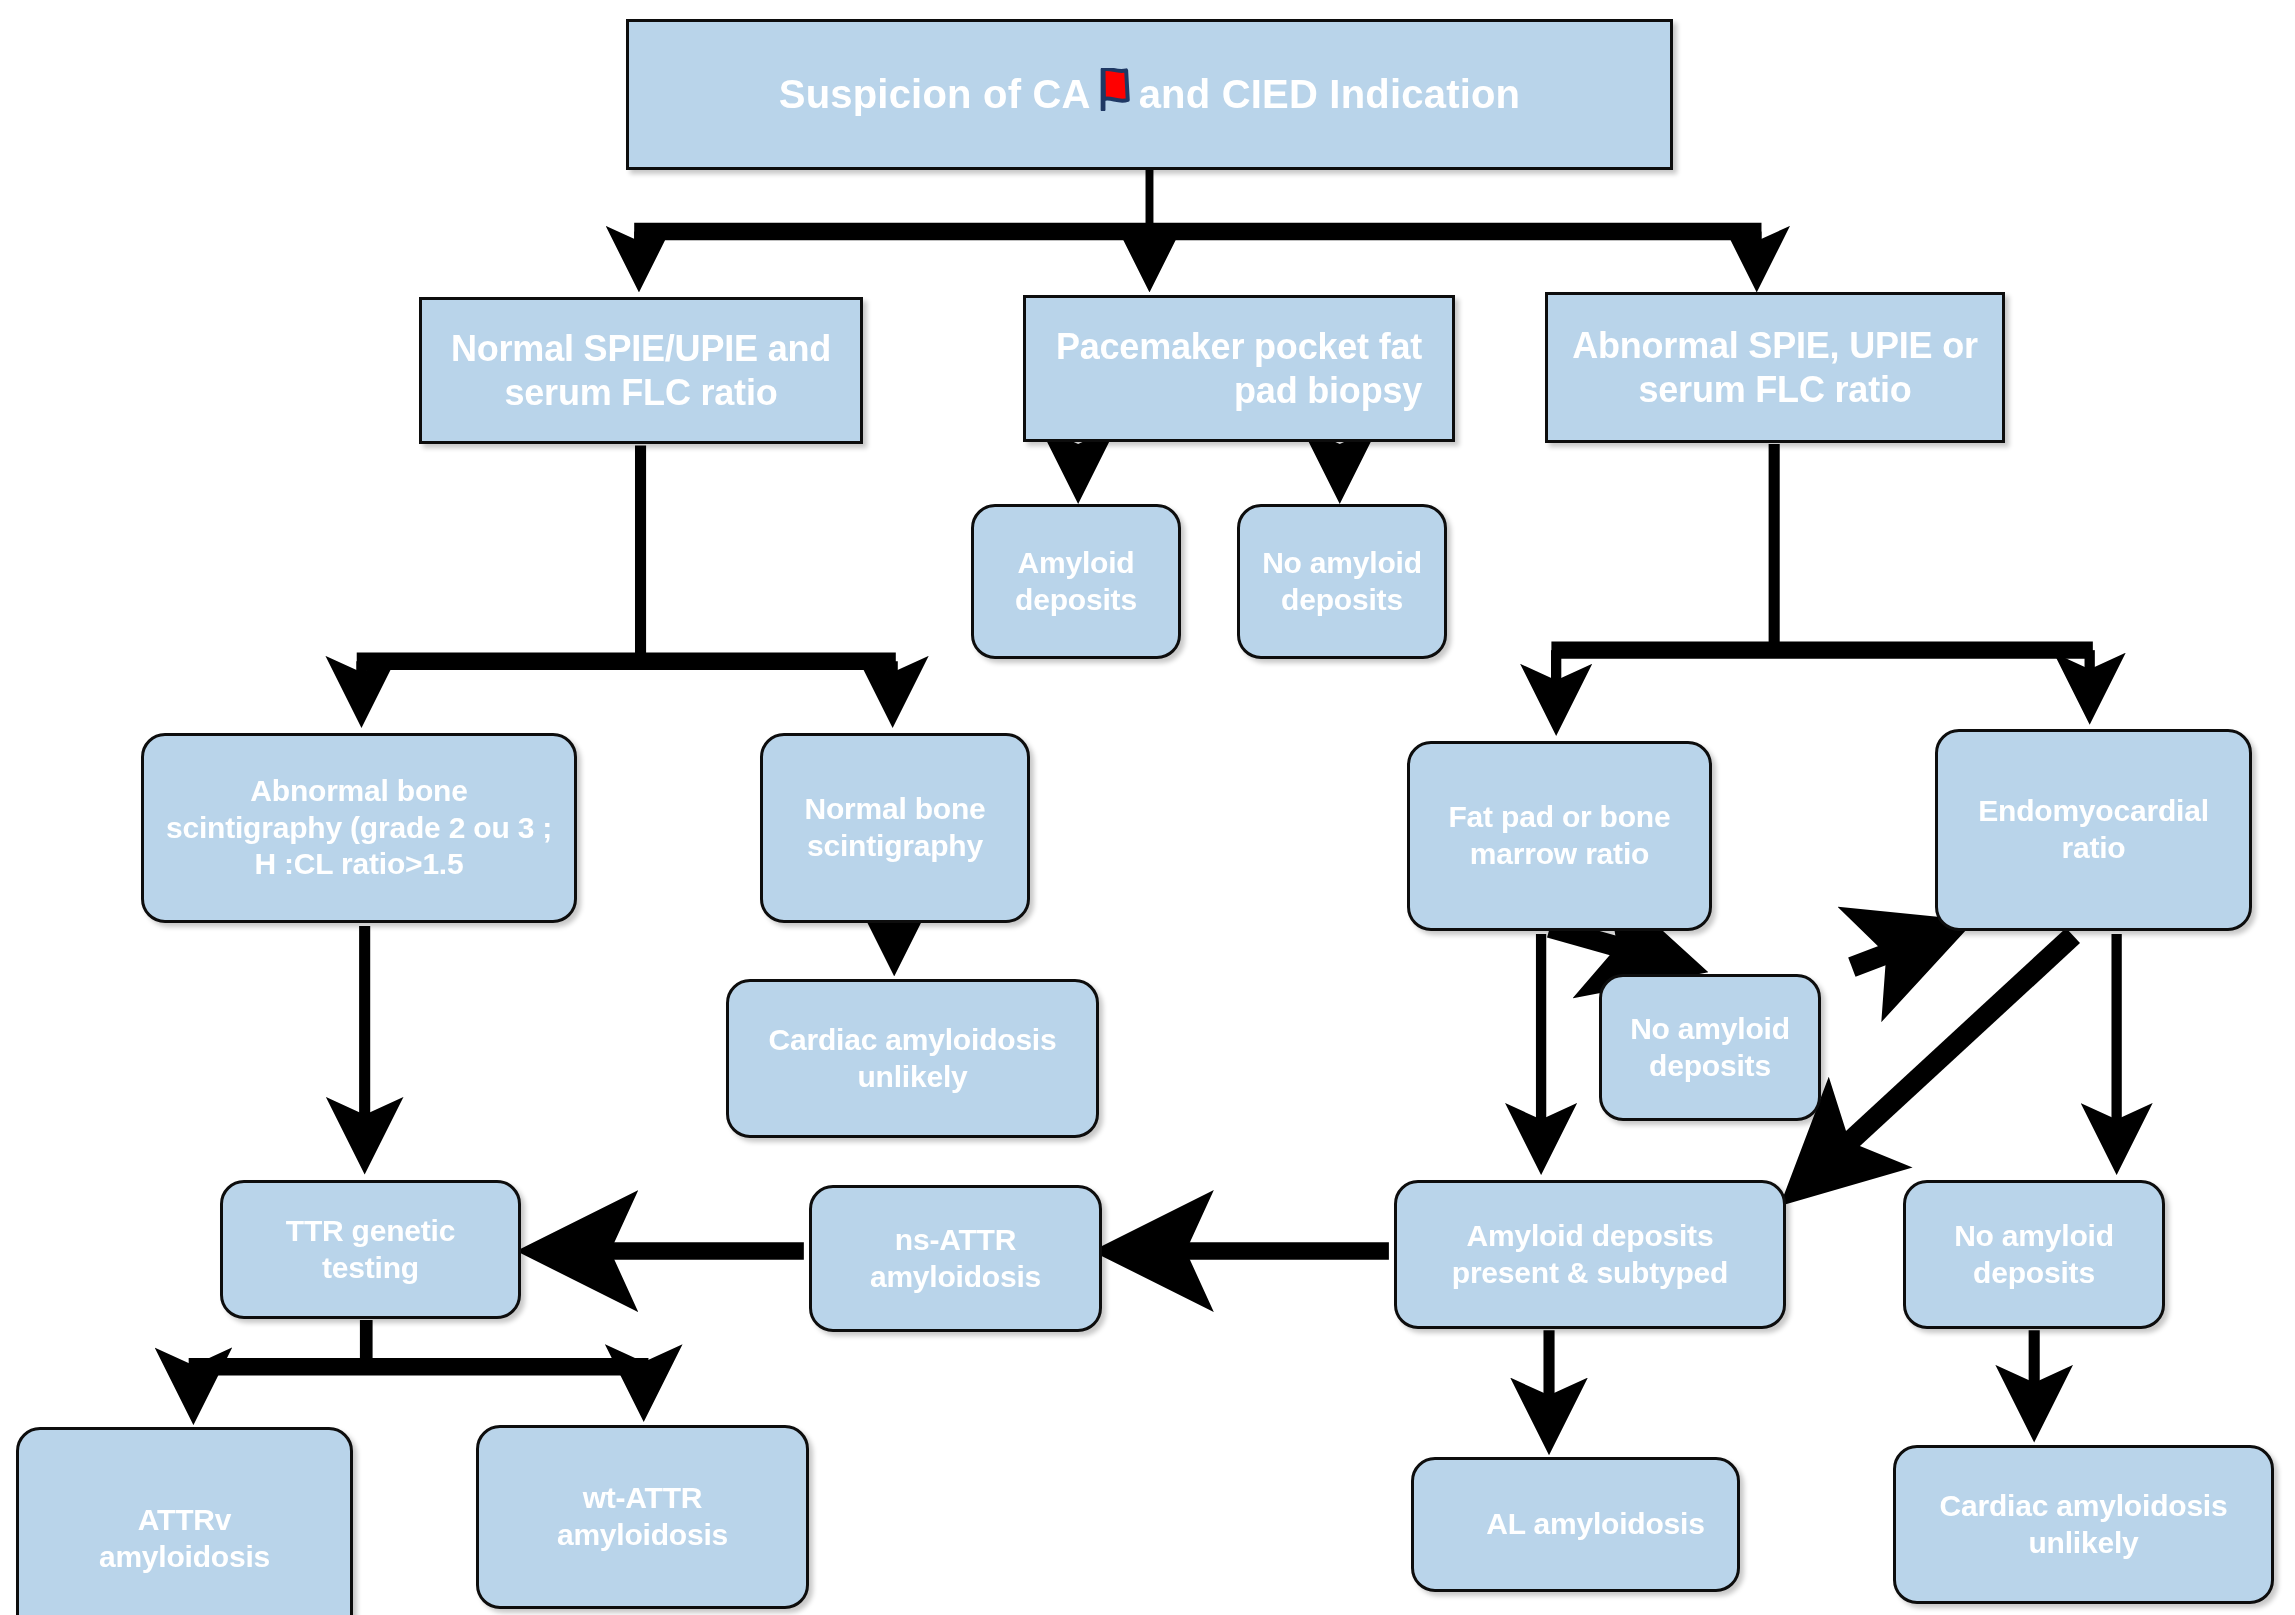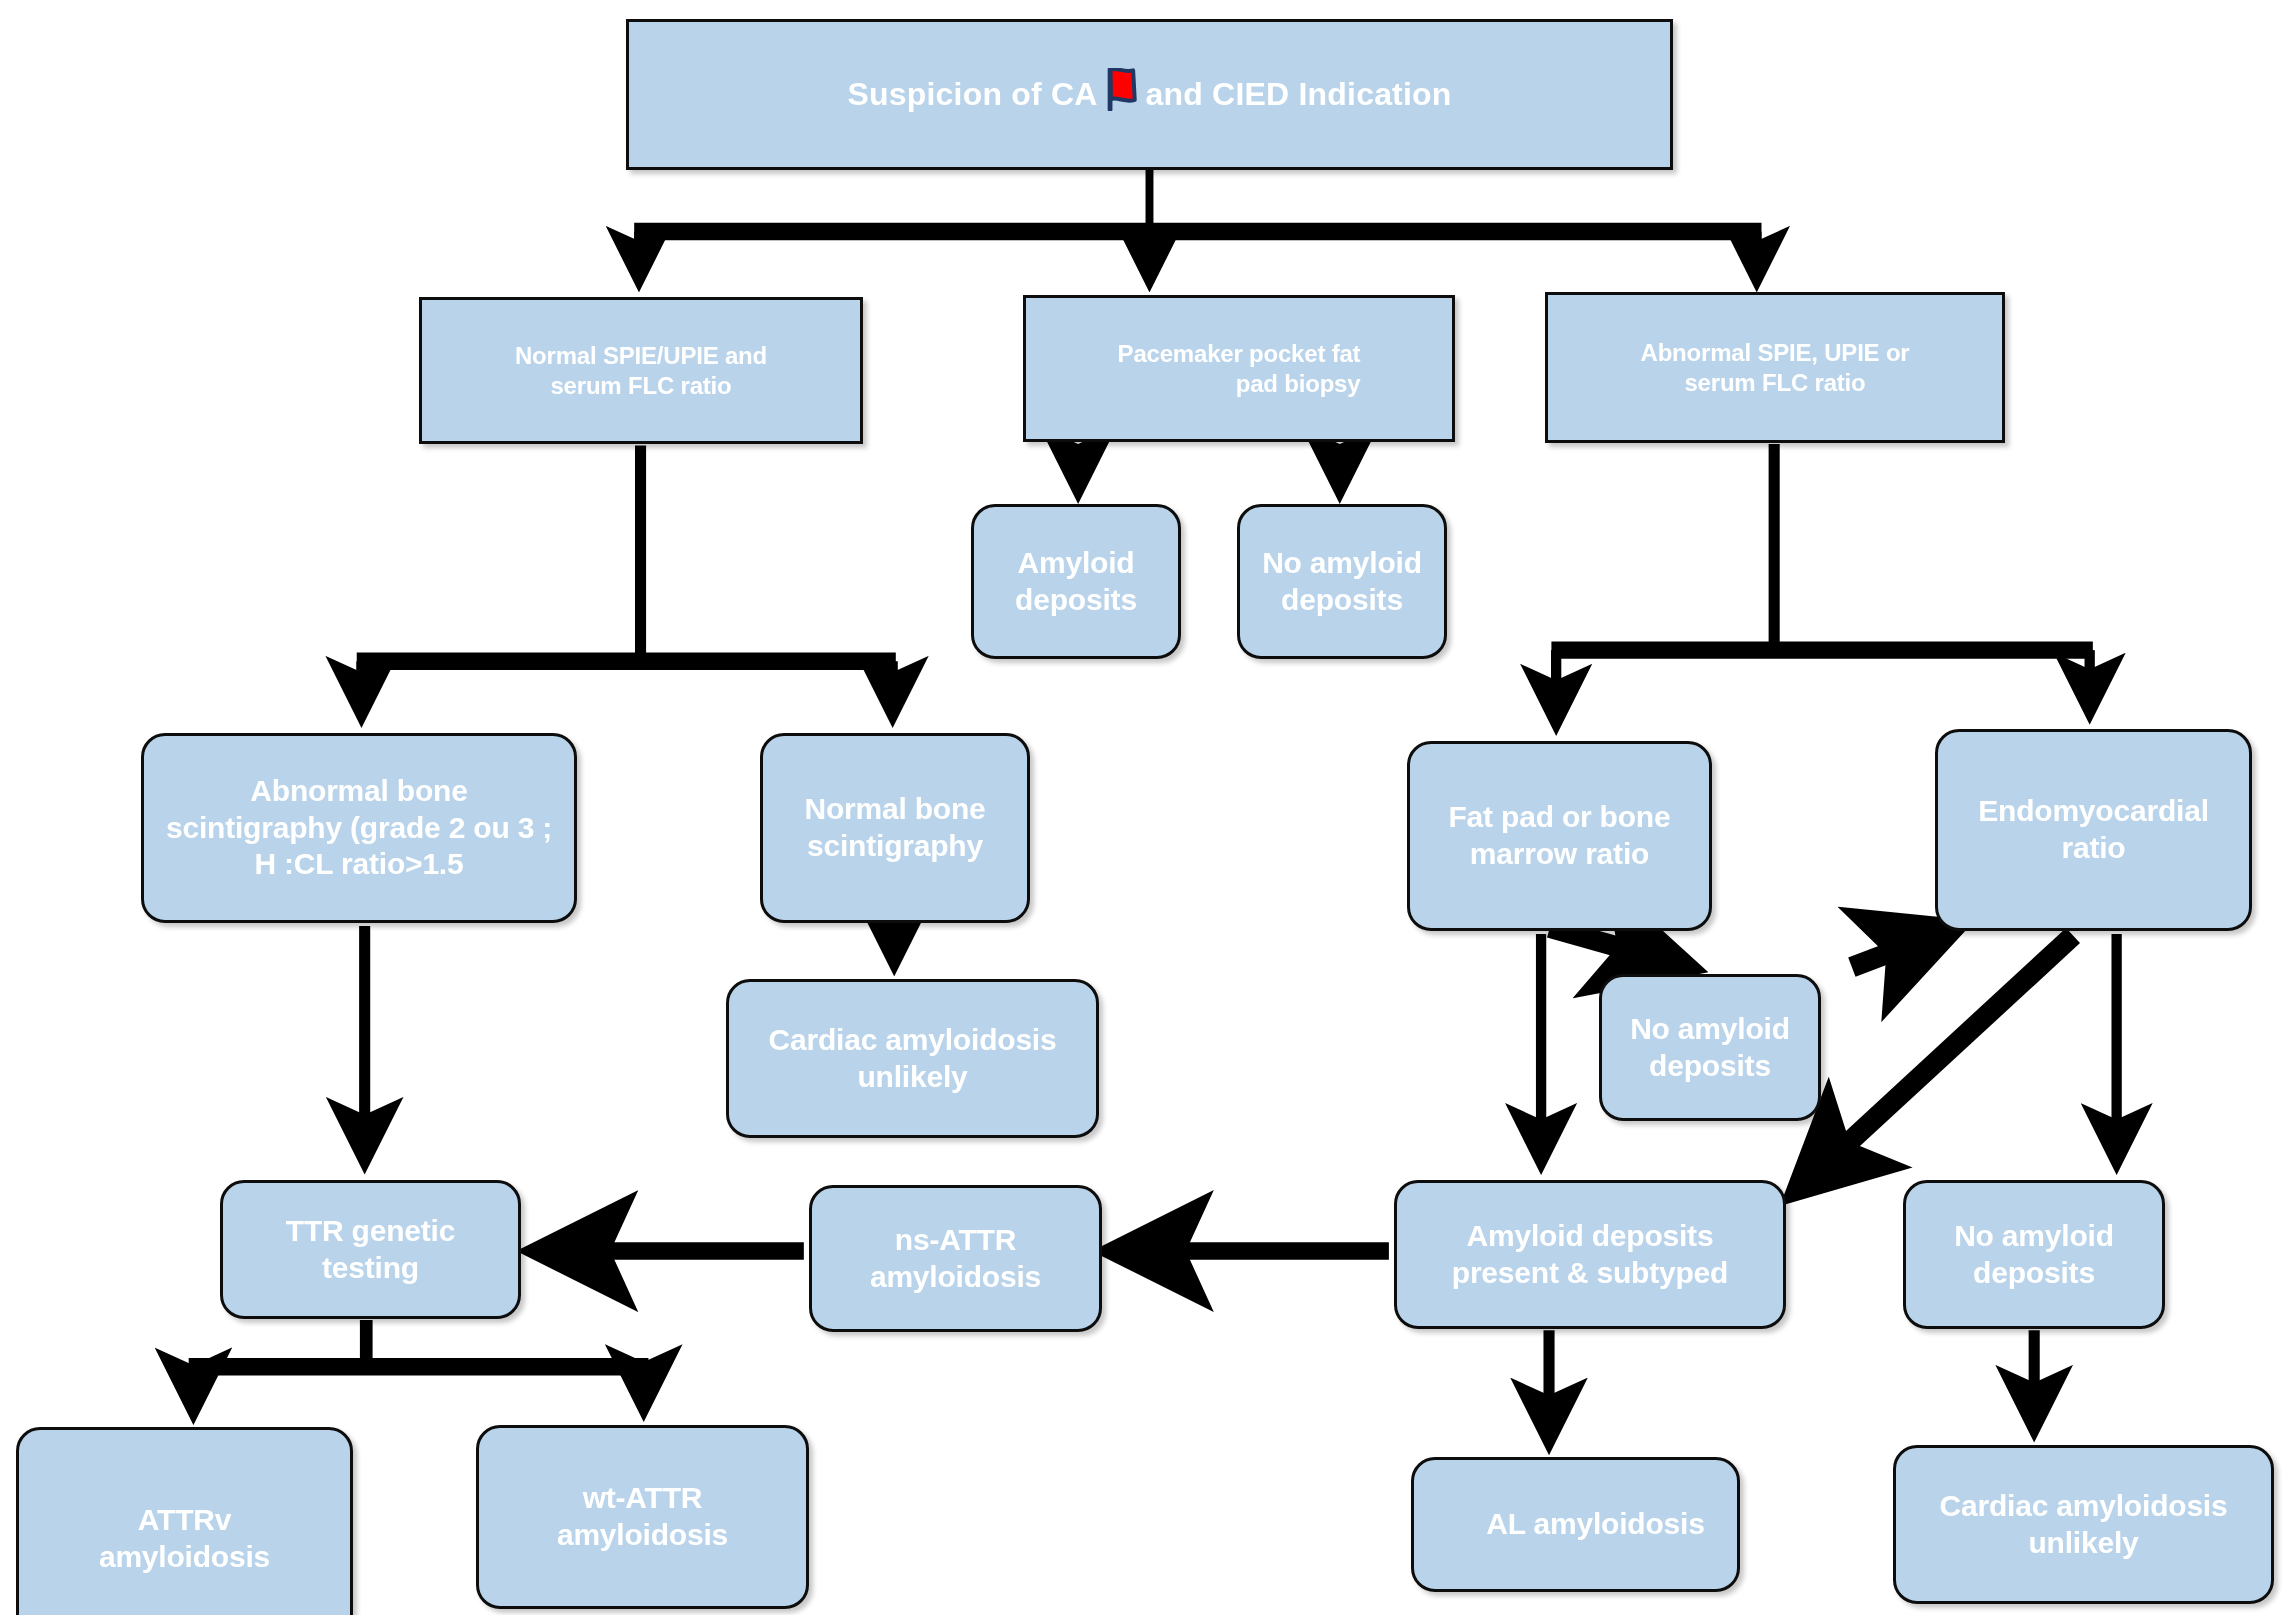--- a/index.html
+++ b/index.html
@@ -38,25 +38,25 @@
     text-align: center;
     color: #ffffff;
     font-weight: bold;
     line-height: 1.22;
     letter-spacing: -0.2px;
     white-space: pre-line;
     padding: 3.2px 8px;
     box-shadow: 4px 4px 4.8px rgba(0,0,0,0.22);
   }
   .node.title-node {
-    font-size: 32px;
+    font-size: 40px;
     letter-spacing: 0.2px;
     white-space: normal;
   }
-  .node.n-lvl2 { font-size: 24px; }
+  .node.n-lvl2 { font-size: 36px; }
   .node.n-small { font-size: 30px; border-radius: 24px; }
   .flag-icon {
     display: inline-block;
     vertical-align: -3.2px;
     margin: 0 8px;
   }
   .title-inner {
     display: inline-flex;
     align-items: center;
     justify-content: center;

